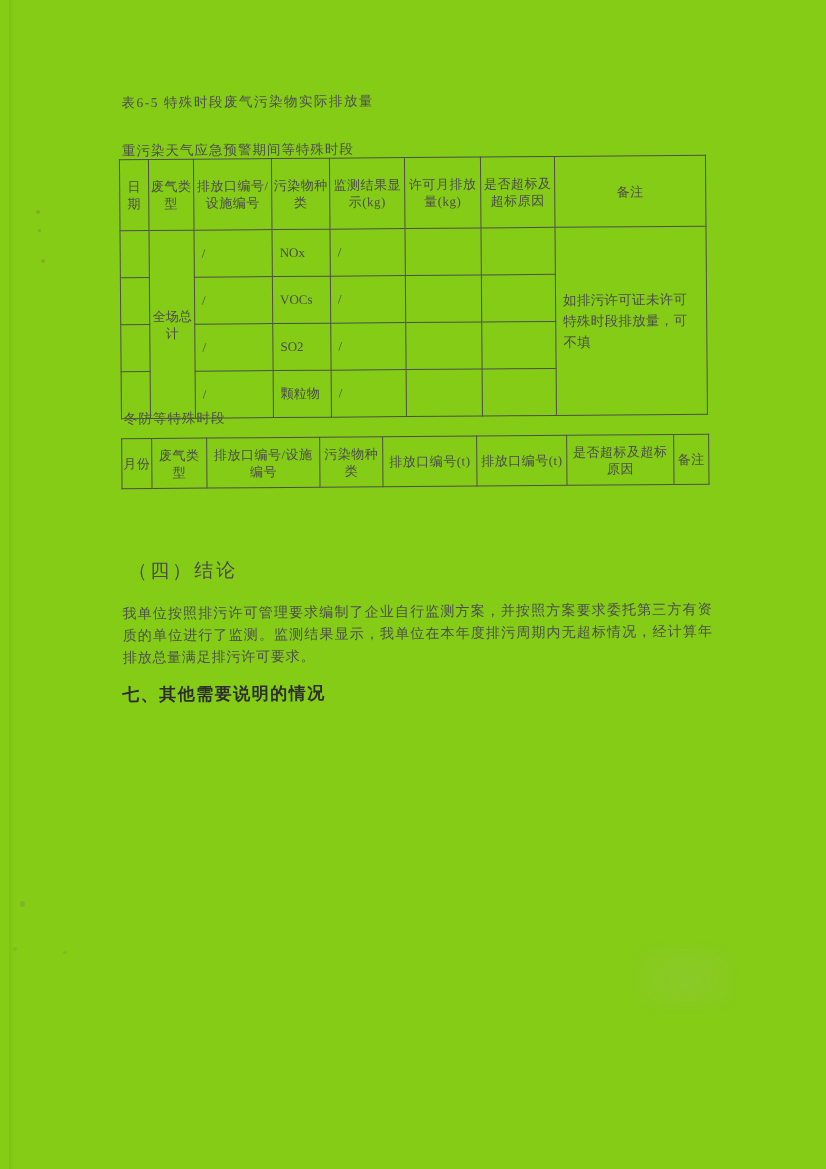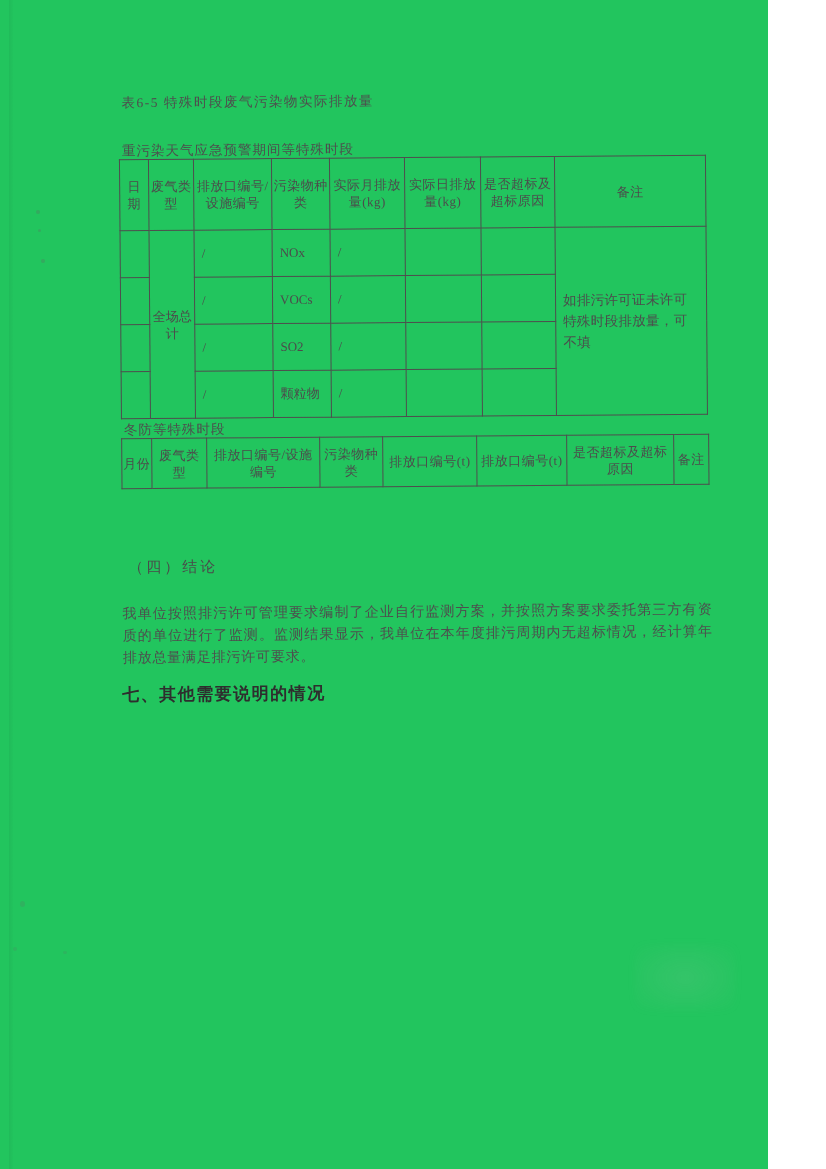--- a/index.html
+++ b/index.html
@@ -3,41 +3,41 @@
 <meta charset="utf-8">
 <style>
   html,body{margin:0;padding:0;}
   body{
     width:826px;height:1169px;
     background:#ffffff;
     font-family:"Liberation Serif","DejaVu Serif",serif;
     overflow:hidden;
   }
   .page{
-    position:relative;width:768px;height:1169px;
-    background:#22c55e;overflow:hidden;
+    position:relative;width:826px;height:1169px;
+    background:#84cc16;overflow:hidden;
   }
   
   .tilt{
     position:absolute;left:0;top:0;width:826px;height:1169px;
     transform:rotate(-0.45deg);
     transform-origin:413px 420px;
   }
   .abs{position:absolute;}
   .doc-text{color:#4a4a4a;}
 
   .table-title{
     left:124px;top:92px;
     font-size:13.5px;letter-spacing:1.5px;color:#4e4e4e;
   }
   .period-label{
     font-size:13.5px;letter-spacing:1px;color:#4e4e4e;
   }
   .label1{left:124px;top:140px;}
-  .label2{left:124px;top:419px;}
+  .label2{left:124px;top:408px;}
 
   table.scan{
     border-collapse:collapse;table-layout:fixed;
     font-family:"Liberation Serif","DejaVu Serif",serif;
     font-size:13px;color:#4c4c4c;
     border:1.5px solid #4e4e4e;
   }
   table.scan th, table.scan td{
     border:1px solid #4e4e4e;
     font-weight:normal;
@@ -54,21 +54,21 @@
   td.cell-center{text-align:center;vertical-align:middle;line-height:17px;}
   td.remark-cell{
     text-align:left;vertical-align:middle;
     padding:0 7px;line-height:21px;font-size:13.5px;letter-spacing:0.3px;
   }
   .t2{left:121px;top:436px;width:587px;}
   .t2 tr.hdr{height:50px;}
 
   .section-heading{
     left:127px;top:556px;
-    font-size:15px;letter-spacing:3px;color:#4a4a4a;
+    font-size:19px;letter-spacing:3px;color:#4a4a4a;
   }
   .paragraph{
     left:121px;top:601px;width:590px;
     font-size:14px;line-height:22px;letter-spacing:0.8px;
     text-align:justify;color:#4e4e4e;
   }
   .chapter-heading{
     left:120px;top:681px;
     font-family:"Liberation Sans","DejaVu Sans",sans-serif;
     font-weight:700;font-size:17px;letter-spacing:1.5px;color:#2e2e2e;
@@ -112,22 +112,22 @@
           <col style="width:76px">
           <col style="width:74px">
           <col style="width:151px">
       </colgroup>
       <tbody>
           <tr class="hdr">
         <th>日期</th>
         <th>废气类型</th>
         <th>排放口编号/设施编号</th>
         <th>污染物种类</th>
-        <th>实际月排放量(kg)</th>
-        <th>实际日排放量(kg)</th>
+        <th>监测结果显示(kg)</th>
+        <th>许可月排放量(kg)</th>
         <th>是否超标及超标原因</th>
         <th>备注</th>
       </tr>
       <tr class="datarow">
         <td></td>
         <td class="cell-center" rowspan="4">全场总计</td>
         <td class="cell-left">/</td>
         <td class="cell-left">NOx</td>
         <td class="cell-left">/</td>
         <td></td>

